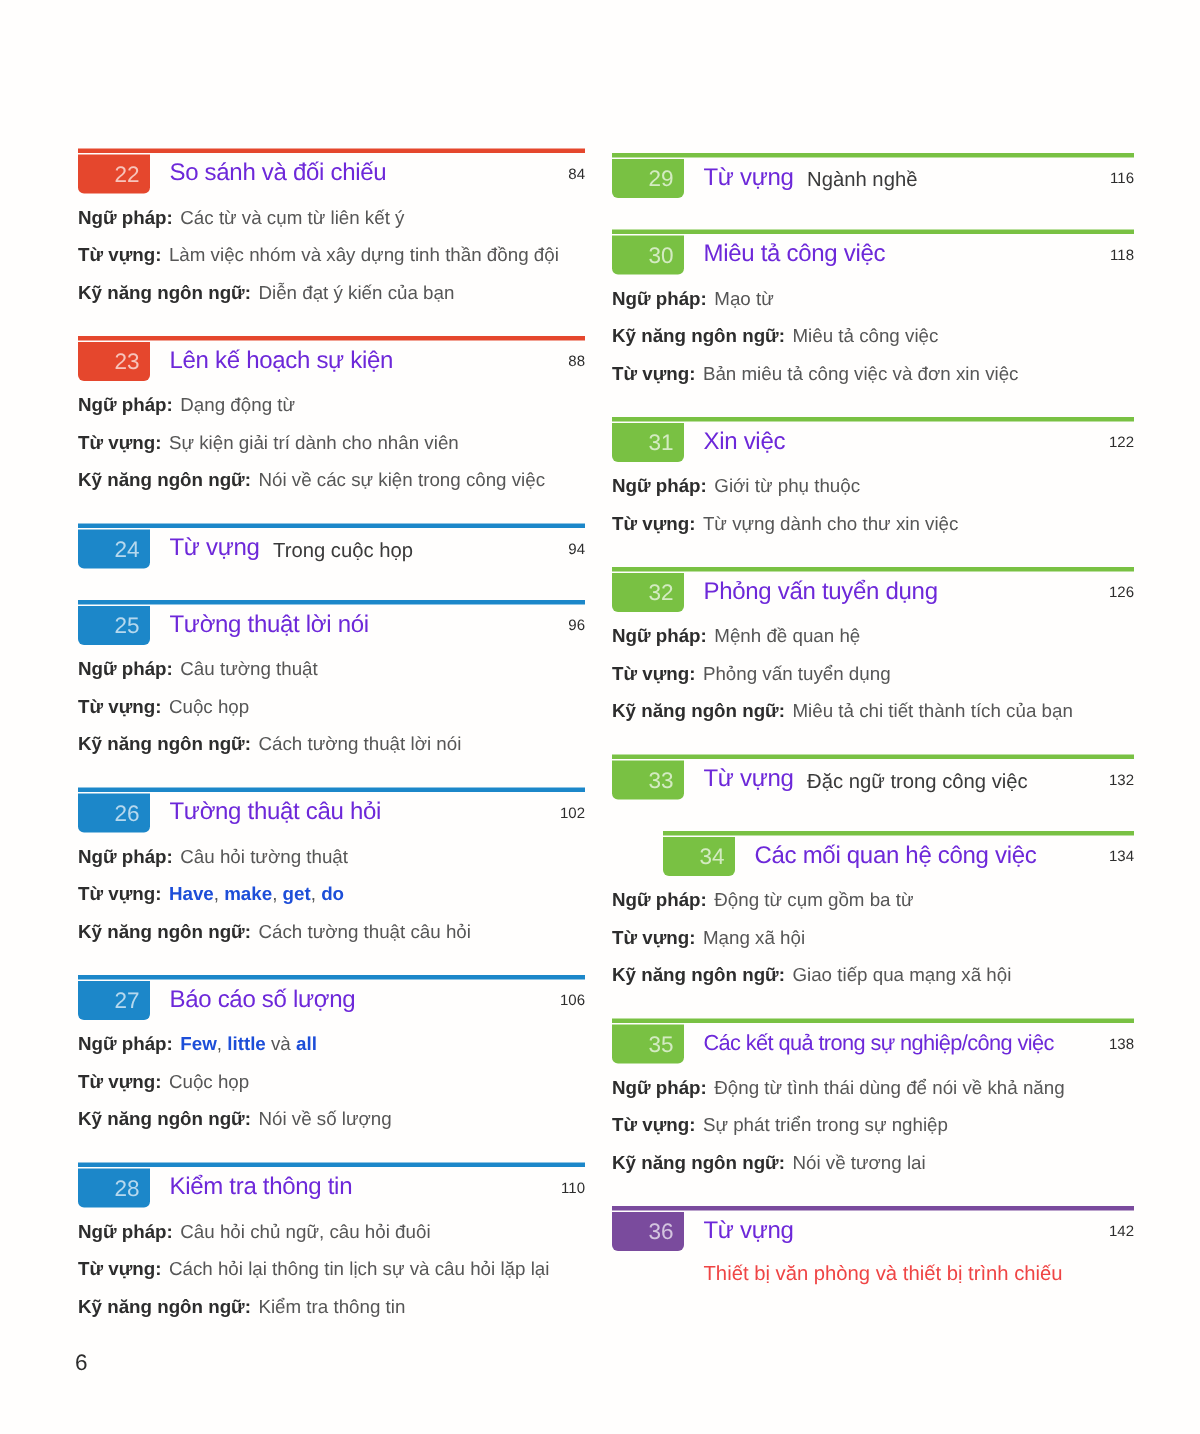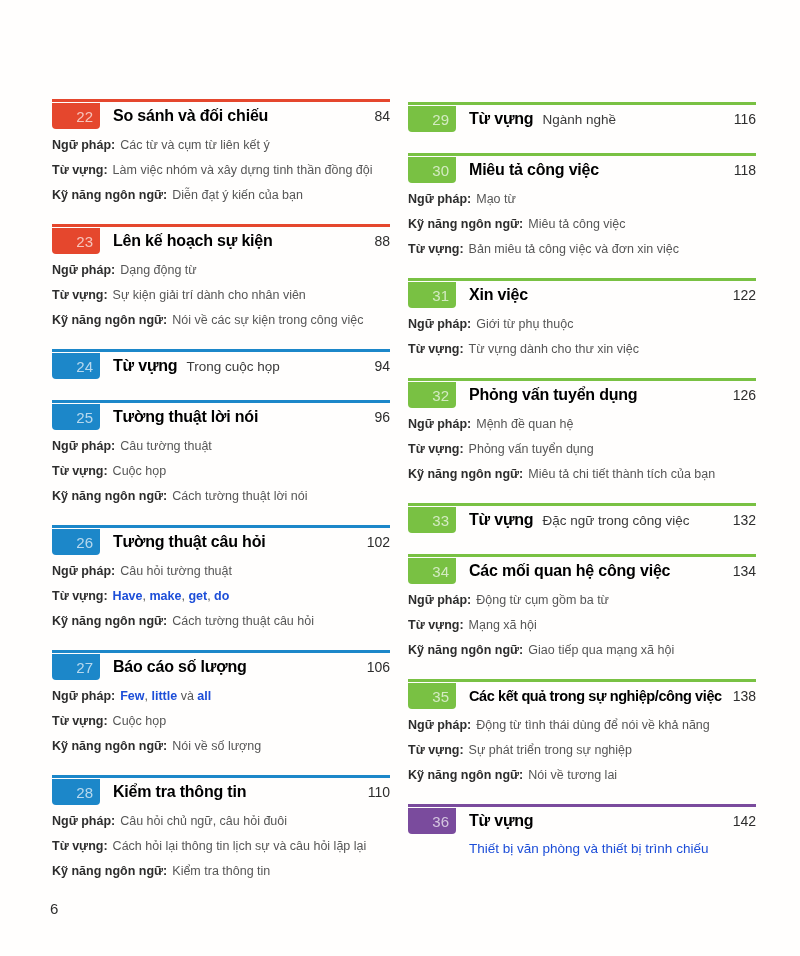--- a/index.html
+++ b/index.html
@@ -41,40 +41,40 @@
     padding-right: 7px;
     box-sizing: border-box;
     flex: 0 0 auto;
   }
   .badge-num {
     color: rgba(255,255,255,0.68);
     font-size: 15px;
     line-height: 1;
   }
   .title {
-    font-weight: bold;
+    font-weight: normal;
     font-size: 16px;
-    color: #000000;
+    color: #6d28d9;
     margin-left: 13px;
     white-space: nowrap;
     letter-spacing: -0.2px;
   }
   .title.long {
     font-size: 14.5px;
     letter-spacing: -0.4px;
   }
   .subtitle-inline {
     font-size: 13.5px;
     color: #3a3a3a;
     margin-left: 9px;
     white-space: nowrap;
   }
   .page-num {
     margin-left: auto;
-    font-size: 14px;
+    font-size: 10px;
     color: #2d2d2d;
     padding-left: 6px;
     flex: 0 0 auto;
   }
   .details { margin-top: 3px; }
   .detail {
     font-size: 12.5px;
     line-height: 25px;
     color: #565656;
     white-space: nowrap;
@@ -83,21 +83,21 @@
     font-weight: bold;
     color: #2d2d2d;
     margin-right: 5px;
   }
   .detail .seg-bold {
     font-weight: bold;
     color: #1d4ed8;
   }
   .subtitle-below {
     font-size: 13.5px;
-    color: #1d4ed8;
+    color: #ef4444;
     margin-left: 61px;
     line-height: 24px;
     margin-top: 2px;
     white-space: nowrap;
   }
   .folio {
     position: absolute;
     left: 50px;
     top: 900px;
     font-size: 15px;
@@ -260,21 +260,21 @@
         <div class="unit-header" style="border-top-color: rgb(121, 193, 67);">
           <span class="badge" style="background: rgb(121, 193, 67);">
             <span class="badge-num">33</span>
           </span>
           <span class="title">Từ vựng</span>
           <span class="subtitle-inline">Đặc ngữ trong công việc</span>
           <span class="page-num">132</span>
         </div>
       </section>
       <section class="unit">
-        <div class="unit-header" style="border-top-color: rgb(121, 193, 67);">
+        <div class="unit-header" style="border-top-color: rgb(121, 193, 67); margin-left: 34px;">
           <span class="badge" style="background: rgb(121, 193, 67);">
             <span class="badge-num">34</span>
           </span>
           <span class="title">Các mối quan hệ công việc</span>
           <span class="page-num">134</span>
         </div>
         <div class="details">
           <div class="detail"><span class="lbl">Ngữ pháp:</span><span class="seg">Động từ cụm gồm ba từ</span></div>
           <div class="detail"><span class="lbl">Từ vựng:</span><span class="seg">Mạng xã hội</span></div>
           <div class="detail"><span class="lbl">Kỹ năng ngôn ngữ:</span><span class="seg">Giao tiếp qua mạng xã hội</span></div>

